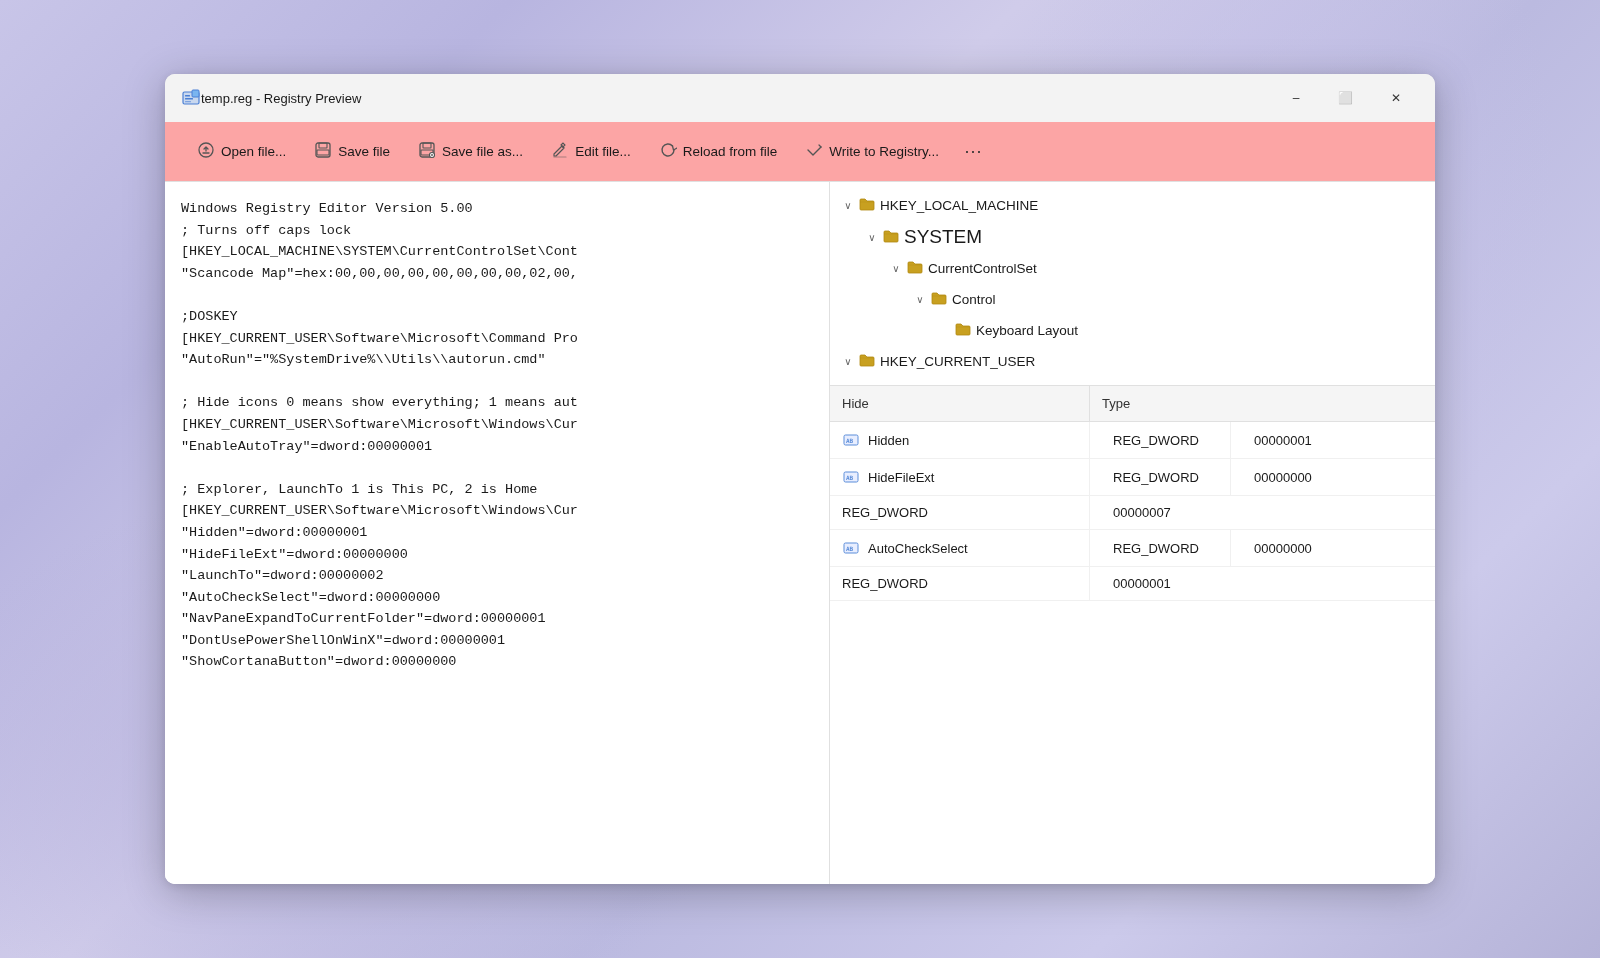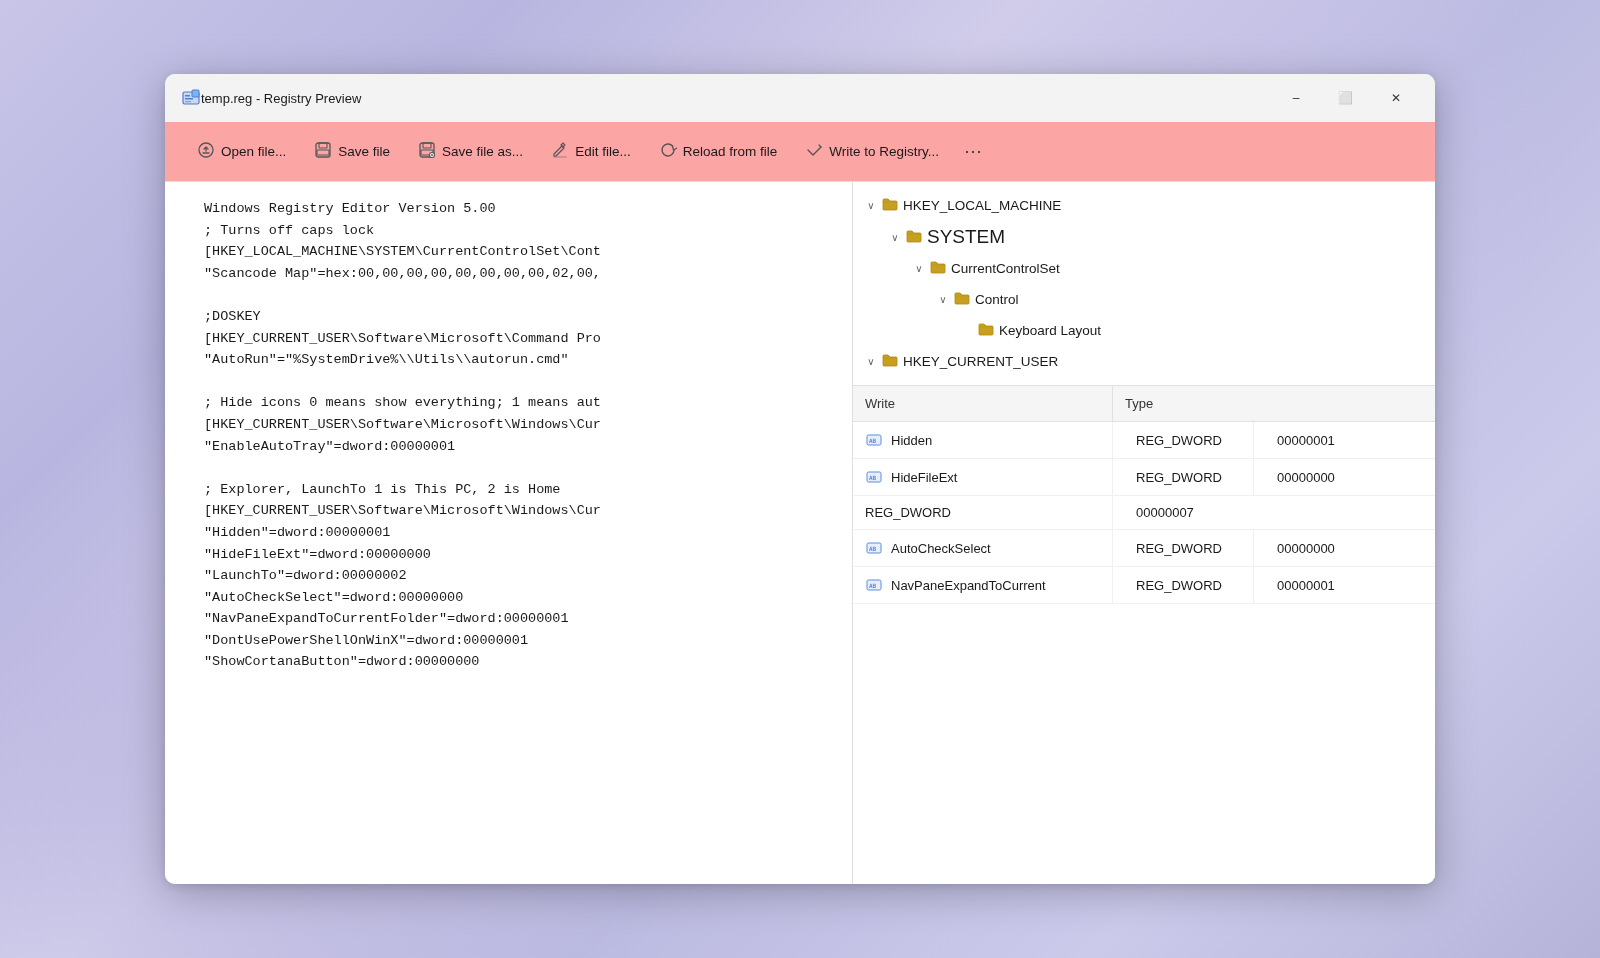--- a/index.html
+++ b/index.html
@@ -145,21 +145,20 @@
       align-items: center;
       justify-content: center;
     }
 
     
     .content {
       display: flex;
       flex: 1;
       overflow: hidden;
       background: #ffffff;
-      padding-left: 23px;
     }
 
     
     .editor-panel {
       width: 665px;
       flex-shrink: 0;
       border-right: 1px solid #e0e0e0;
       overflow: auto;
       padding: 16px;
       background: #ffffff;
@@ -468,21 +467,21 @@
     <path d="M2 7h14" stroke="#b08810" stroke-width="0.6" opacity="0.5"></path>
   </svg></span>
             <span style="font-size: 13.5px;">HKEY_CURRENT_USER</span>
           </div>
         </div>
 
       <div class="panel-divider"></div>
 
       <div class="registry-table">
         <div class="table-header" id="table-header">
-            <div class="table-header-cell">Write</div>
+            <div class="table-header-cell">Hide</div>
             <div class="table-header-cell">Type</div>
           </div>
         <div id="table-body">
             <div class="table-row">
               <div class="table-cell">
                 <span class="reg-icon">
                   <svg width="16" height="16" viewBox="0 0 16 16" fill="none">
     <rect x="1" y="3" width="14" height="10" rx="1.5" fill="#e8eeff" stroke="#5b8dd9" stroke-width="1"></rect>
     <text x="3" y="11" font-family="Consolas,monospace" font-size="6" fill="#5b8dd9" font-weight="bold">AB</text>
   </svg>
@@ -516,29 +515,20 @@
     <rect x="1" y="3" width="14" height="10" rx="1.5" fill="#e8eeff" stroke="#5b8dd9" stroke-width="1"></rect>
     <text x="3" y="11" font-family="Consolas,monospace" font-size="6" fill="#5b8dd9" font-weight="bold">AB</text>
   </svg>
                 </span>
                 <span>AutoCheckSelect</span>
               </div>
               <div class="table-cell">REG_DWORD</div>
               <div class="table-cell">00000000</div>
             </div>
             <div class="table-row">
-              <div class="table-cell">
-                <span class="reg-icon">
-                  <svg width="16" height="16" viewBox="0 0 16 16" fill="none">
-    <rect x="1" y="3" width="14" height="10" rx="1.5" fill="#e8eeff" stroke="#5b8dd9" stroke-width="1"></rect>
-    <text x="3" y="11" font-family="Consolas,monospace" font-size="6" fill="#5b8dd9" font-weight="bold">AB</text>
-  </svg>
-                </span>
-                <span>NavPaneExpandToCurrent</span>
-              </div>
               <div class="table-cell">REG_DWORD</div>
               <div class="table-cell">00000001</div>
             </div>
           </div>
       </div>
 
     </div>
   </div>
 
 </div>

